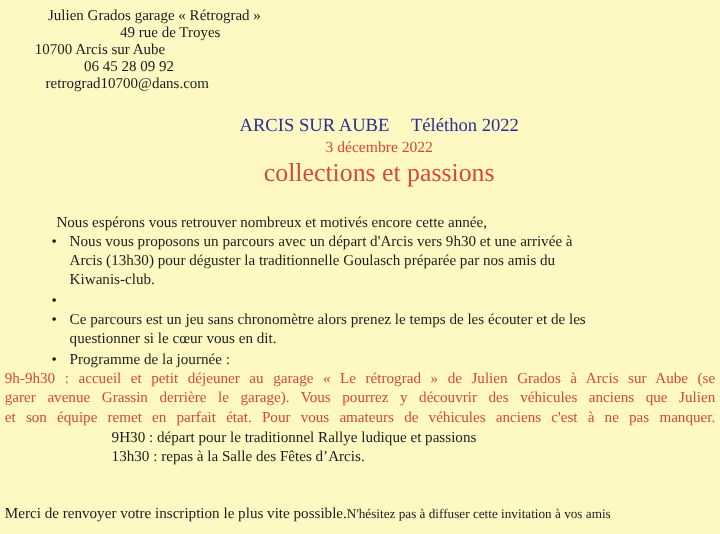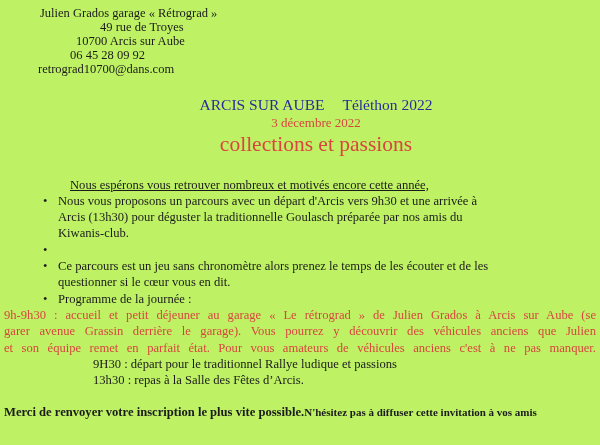--- a/index.html
+++ b/index.html
@@ -1,54 +1,54 @@
 <!DOCTYPE html>
 <html><head>
 <meta charset="utf-8">
 <title>Document</title>
 <style>
   html, body { margin: 0; padding: 0; background: #ffffff; }
   .page {
     position: relative;
     width: 600px;
     height: 445px;
-    background: #bef264;
+    background: #fef9c3;
     overflow: hidden;
     font-family: "Liberation Serif", serif;
     color: #1b1b1b;
     -webkit-font-smoothing: antialiased;
   }
   
   .sender { padding-top: 7px; font-size: 12.5px; line-height: 13.9px; }
   .sl0 { padding-left: 40px; }
   .sl1 { padding-left: 100px; }
-  .sl2 { padding-left: 76px; }
+  .sl2 { padding-left: 29px; }
   .sl3 { padding-left: 70px; }
   .sl4 { padding-left: 38px; }
   
   .heading { text-align: center; padding-left: 32px; margin-top: 18px; }
   .title-line { color: #2b2b9b; font-size: 15.5px; line-height: 19px; }
   .title-loc { margin-right: 18px; }
   .date-line { color: #d8463f; font-size: 13px; line-height: 17px; }
   .subtitle { color: #d8463f; font-size: 21.5px; line-height: 26px; }
   
   .bodytext { margin-top: 20px; font-size: 12.6px; line-height: 16.3px; }
-  .intro { padding-left: 70px; white-space: pre-line; text-decoration: underline; }
+  .intro { padding-left: 47px; white-space: pre-line; }
   .bitem { display: flex; padding-left: 43px; padding-right: 20px; }
   .bmark { flex: 0 0 15px; width: 15px; }
   .btext { white-space: pre-line; }
   .program {
     color: #d8463f;
     padding: 0 4px;
     white-space: pre-line;
     text-align: justify;
     text-align-last: justify;
   }
   .sched { padding-left: 93px; }
-  .closing { margin-top: 16px; padding-left: 4px; font-weight: bold; }
+  .closing { margin-top: 32px; padding-left: 4px; }
   .closing-main { font-size: 12.6px; }
   .closing-small { font-size: 11px; }
 </style>
 </head>
 <body>
 
 <div class="page">
 
   <div class="sender">
     <div class="sl0">Julien Grados garage « Rétrograd »</div>

